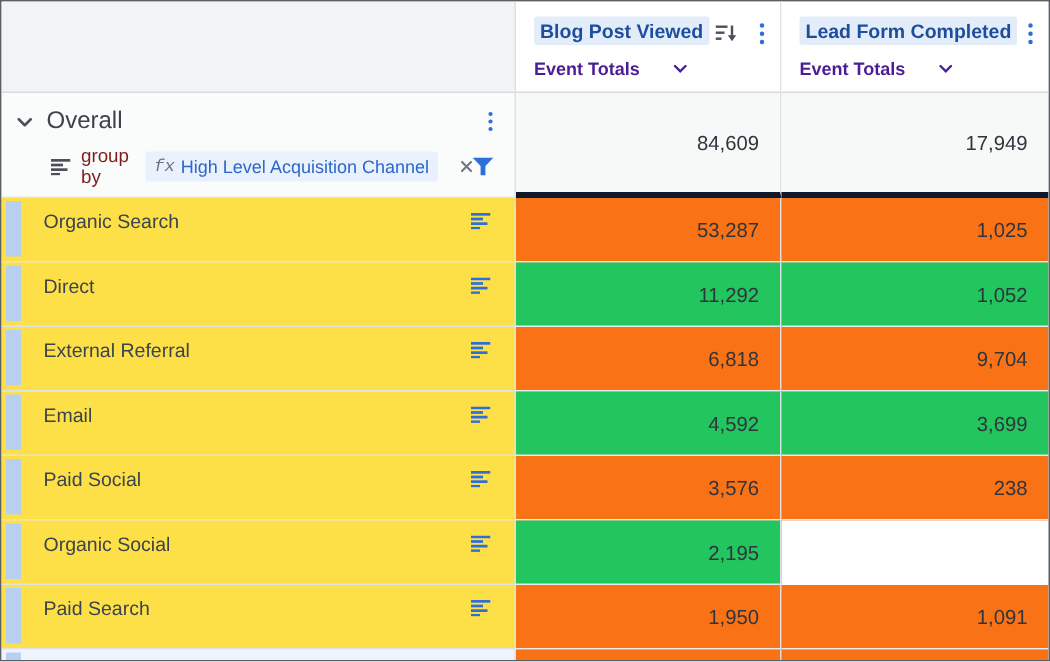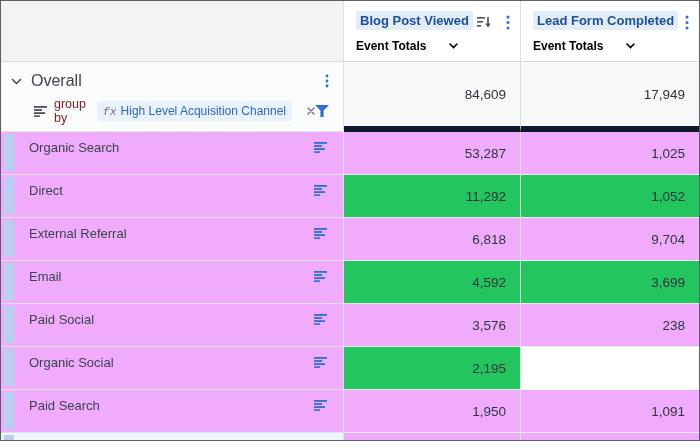--- a/index.html
+++ b/index.html
@@ -24,28 +24,28 @@
   .header-row > div { border-bottom: 1px solid #d7dbdf; }
   .corner-cell { background: #f2f3f4; }
   .head-cell { background: #fff; padding: 10px 10px 8px 12px; display: flex; flex-direction: column; justify-content: space-between; }
   .head-top { display: flex; align-items: flex-start; justify-content: space-between; }
   .event-name {
     font-size: 13px; font-weight: 700; color: #1d4e9e;
     background: #e3edfa; padding: 2px 4px; border-radius: 2px;
     white-space: nowrap; cursor: pointer;
   }
   .head-icons { display: flex; align-items: center; gap: 14px; padding-top: 4px; }
-  .metric-line { display: flex; align-items: center; gap: 23px; color: #000000; font-size: 12px; font-weight: 700; cursor: pointer; }
+  .metric-line { display: flex; align-items: center; gap: 23px; color: #4c1d95; font-size: 12px; font-weight: 700; cursor: pointer; }
   .kebab { color: #2e6ed9; cursor: pointer; display: inline-flex; }
   .sort-icon { color: #4b5159; cursor: pointer; display: inline-flex; }
 
   
   .overall-row { height: 70px; }
   .overall-row .c1 { background: #fafbfb; border-bottom: 1px solid #e3e6e9; padding: 10px 14px 8px 10px; }
-  .overall-row .val-cell { background: #f7f8f8; border-bottom: 6px solid #0f172a; }
+  .overall-row .val-cell { background: #f7f8f8; border-bottom: 4px solid #0f172a; }
   .ov-line { display: flex; align-items: center; }
   .ov-line1 { justify-content: space-between; margin-bottom: 7px; }
   .ov-left { display: flex; align-items: center; gap: 9px; }
   .overall-label { font-size: 16px; color: #3c434c; }
   .chev-icon { color: #4b5159; display: inline-flex; cursor: pointer; }
   .ov-line2 { justify-content: space-between; padding-left: 23px; }
   .ov-line2-left { display: flex; align-items: center; gap: 7px; }
   .groupbars-dark { color: #4b5159; display: inline-flex; }
   .groupby-text { font-size: 12.5px; color: #7f1d1d; }
   .fx-chip {
@@ -53,34 +53,34 @@
     background: #e9f1fc; border-radius: 2px; padding: 3px 6px; cursor: pointer;
   }
   .fx-label { font-style: italic; font-size: 11.5px; color: #6b7280; font-family: Liberation Mono, monospace; }
   .fx-value { font-size: 12px; color: #2e66c9; white-space: nowrap; }
   .chip-close { color: #6e7680; display: inline-flex; margin-left: 8px; cursor: pointer; }
   .funnel-icon { color: #2e6ed9; display: inline-flex; cursor: pointer; }
 
   
   .data-row { height: 43px; }
   .data-row .c1 {
-    background: #f0abfc; border-bottom: 1px solid #dfe3e7;
+    background: #fde047; border-bottom: 1px solid #dfe3e7;
     display: flex; align-items: center; justify-content: space-between;
     padding: 0 16px 12px 28px;
   }
   .accent-bar {
     position: absolute; left: 3px; top: 2px; bottom: 3px; width: 10px;
     background: #b9cfef;
   }
   .row-label { font-size: 13px; color: #3c434c; }
   .groupbars-blue { color: #2e6ed9; display: inline-flex; cursor: pointer; }
   .val-cell {
     display: flex; align-items: center; justify-content: flex-end;
     padding-right: 14px; font-size: 13.5px; color: #2f353c;
-    background: #f0abfc; border-bottom: 1px solid #e8ebee;
+    background: #f97316; border-bottom: 1px solid #e8ebee;
   }
   .data-row.alt .val-cell { background: #22c55e; }
 
   
   .partial-row { flex: 1 1 auto; min-height: 0; }
   .partial-row .c1 { background: #eef4fc; }
   .partial-row .accent-bar { top: 2px; bottom: 0; }
   .partial-row .val-cell { border-bottom: none; }
 </style>
 </head>

